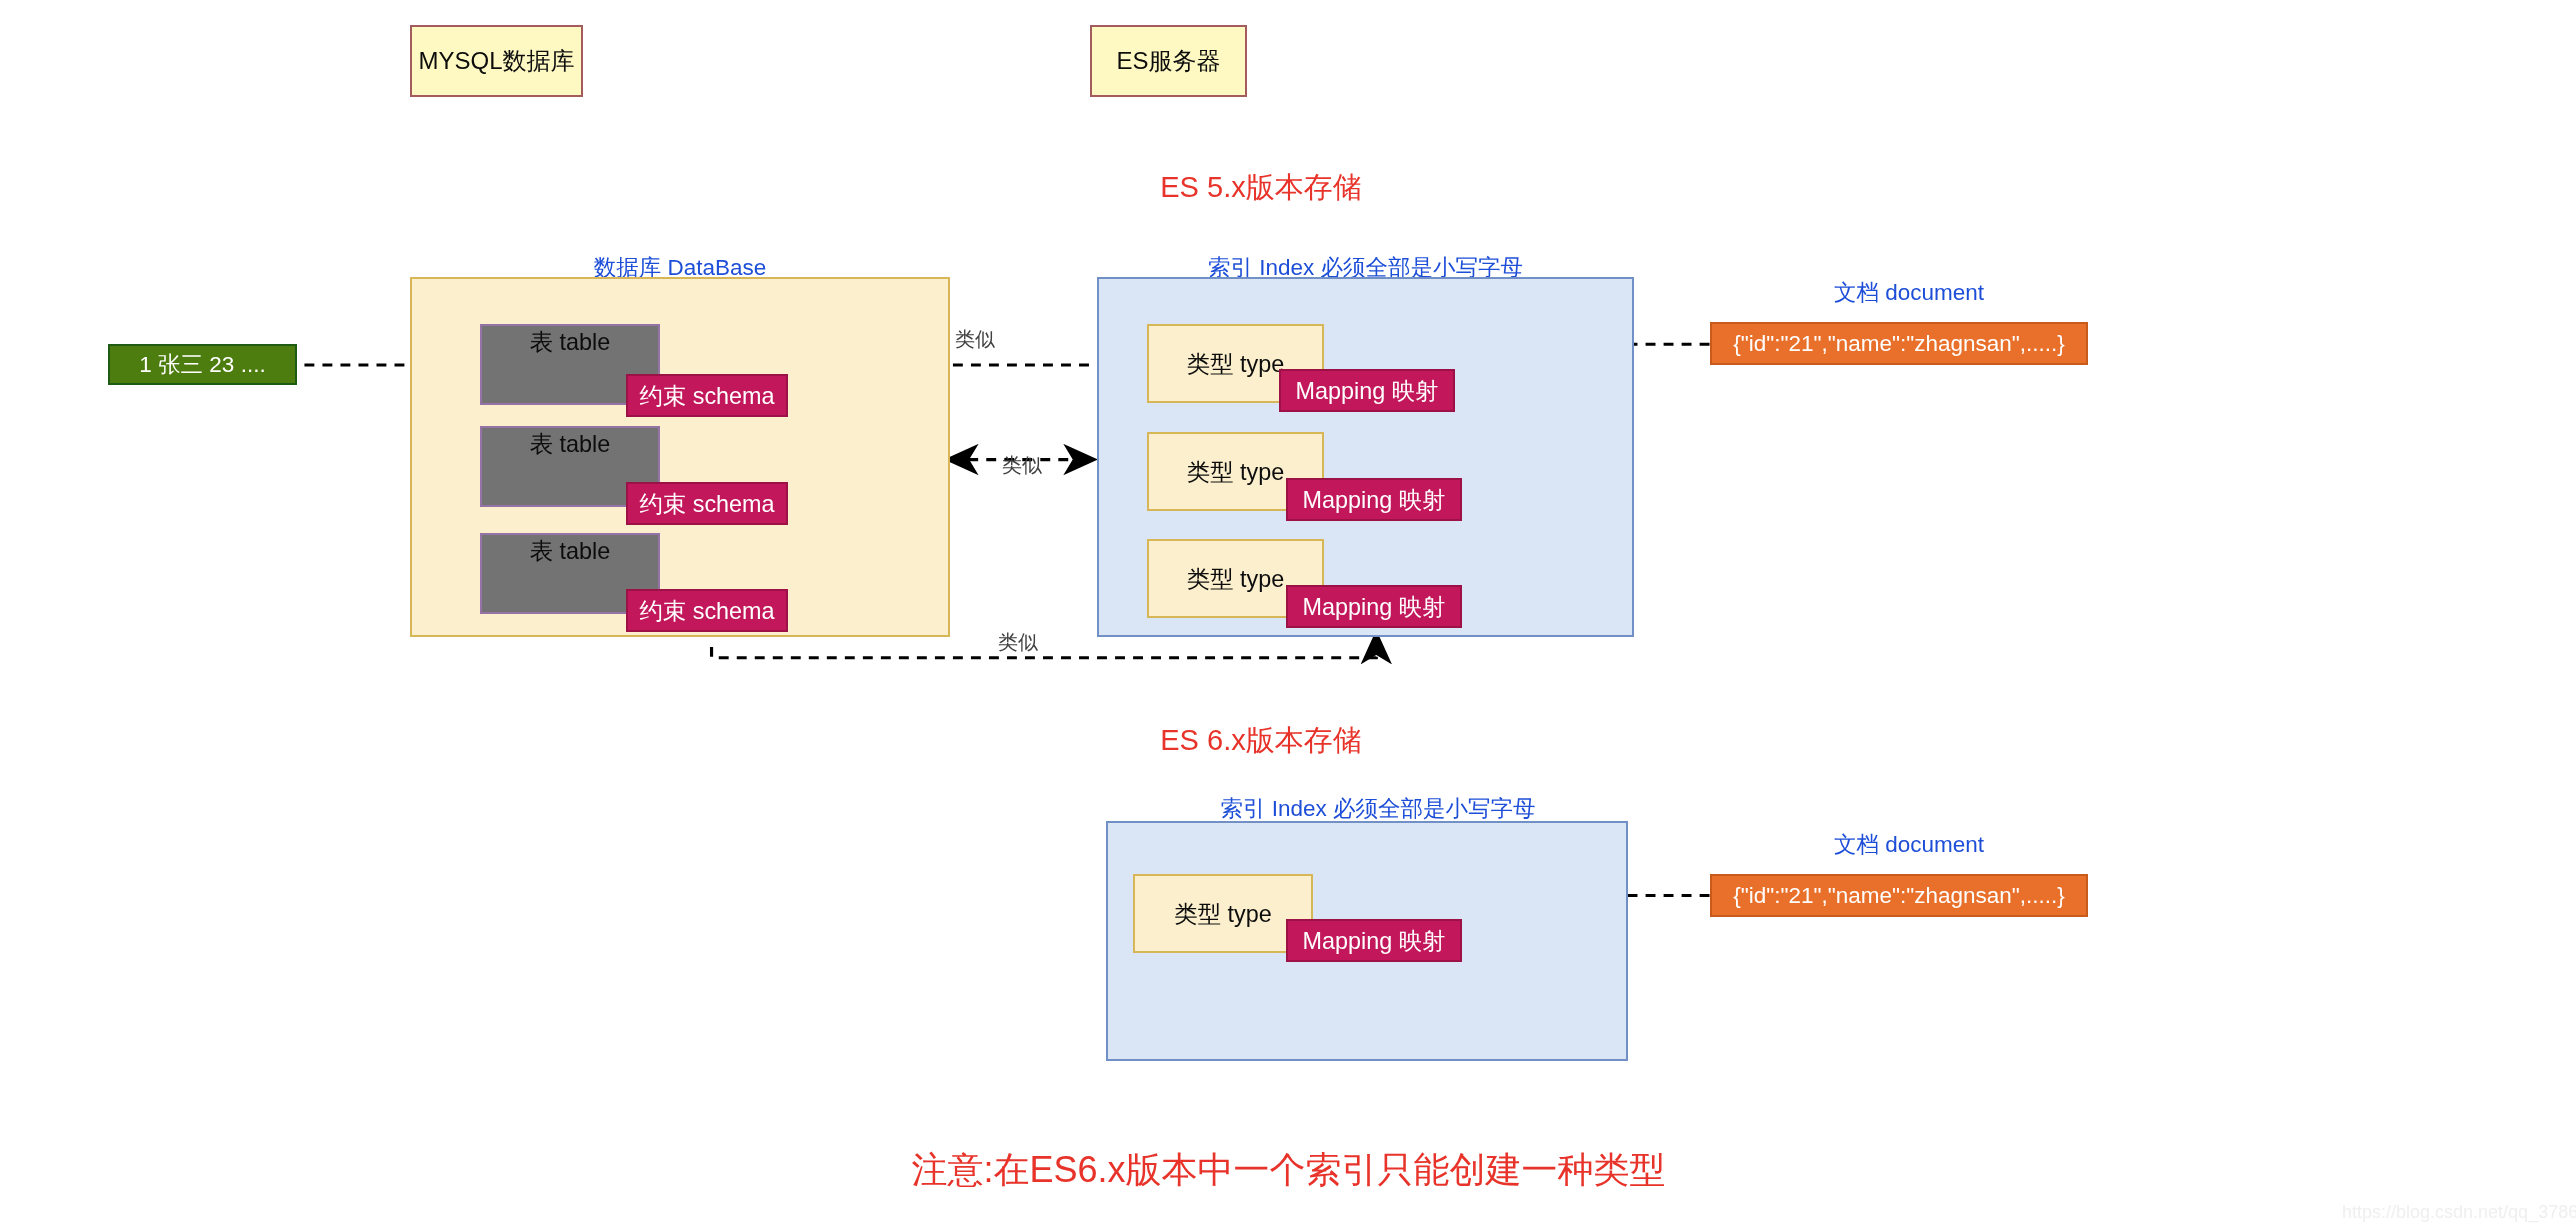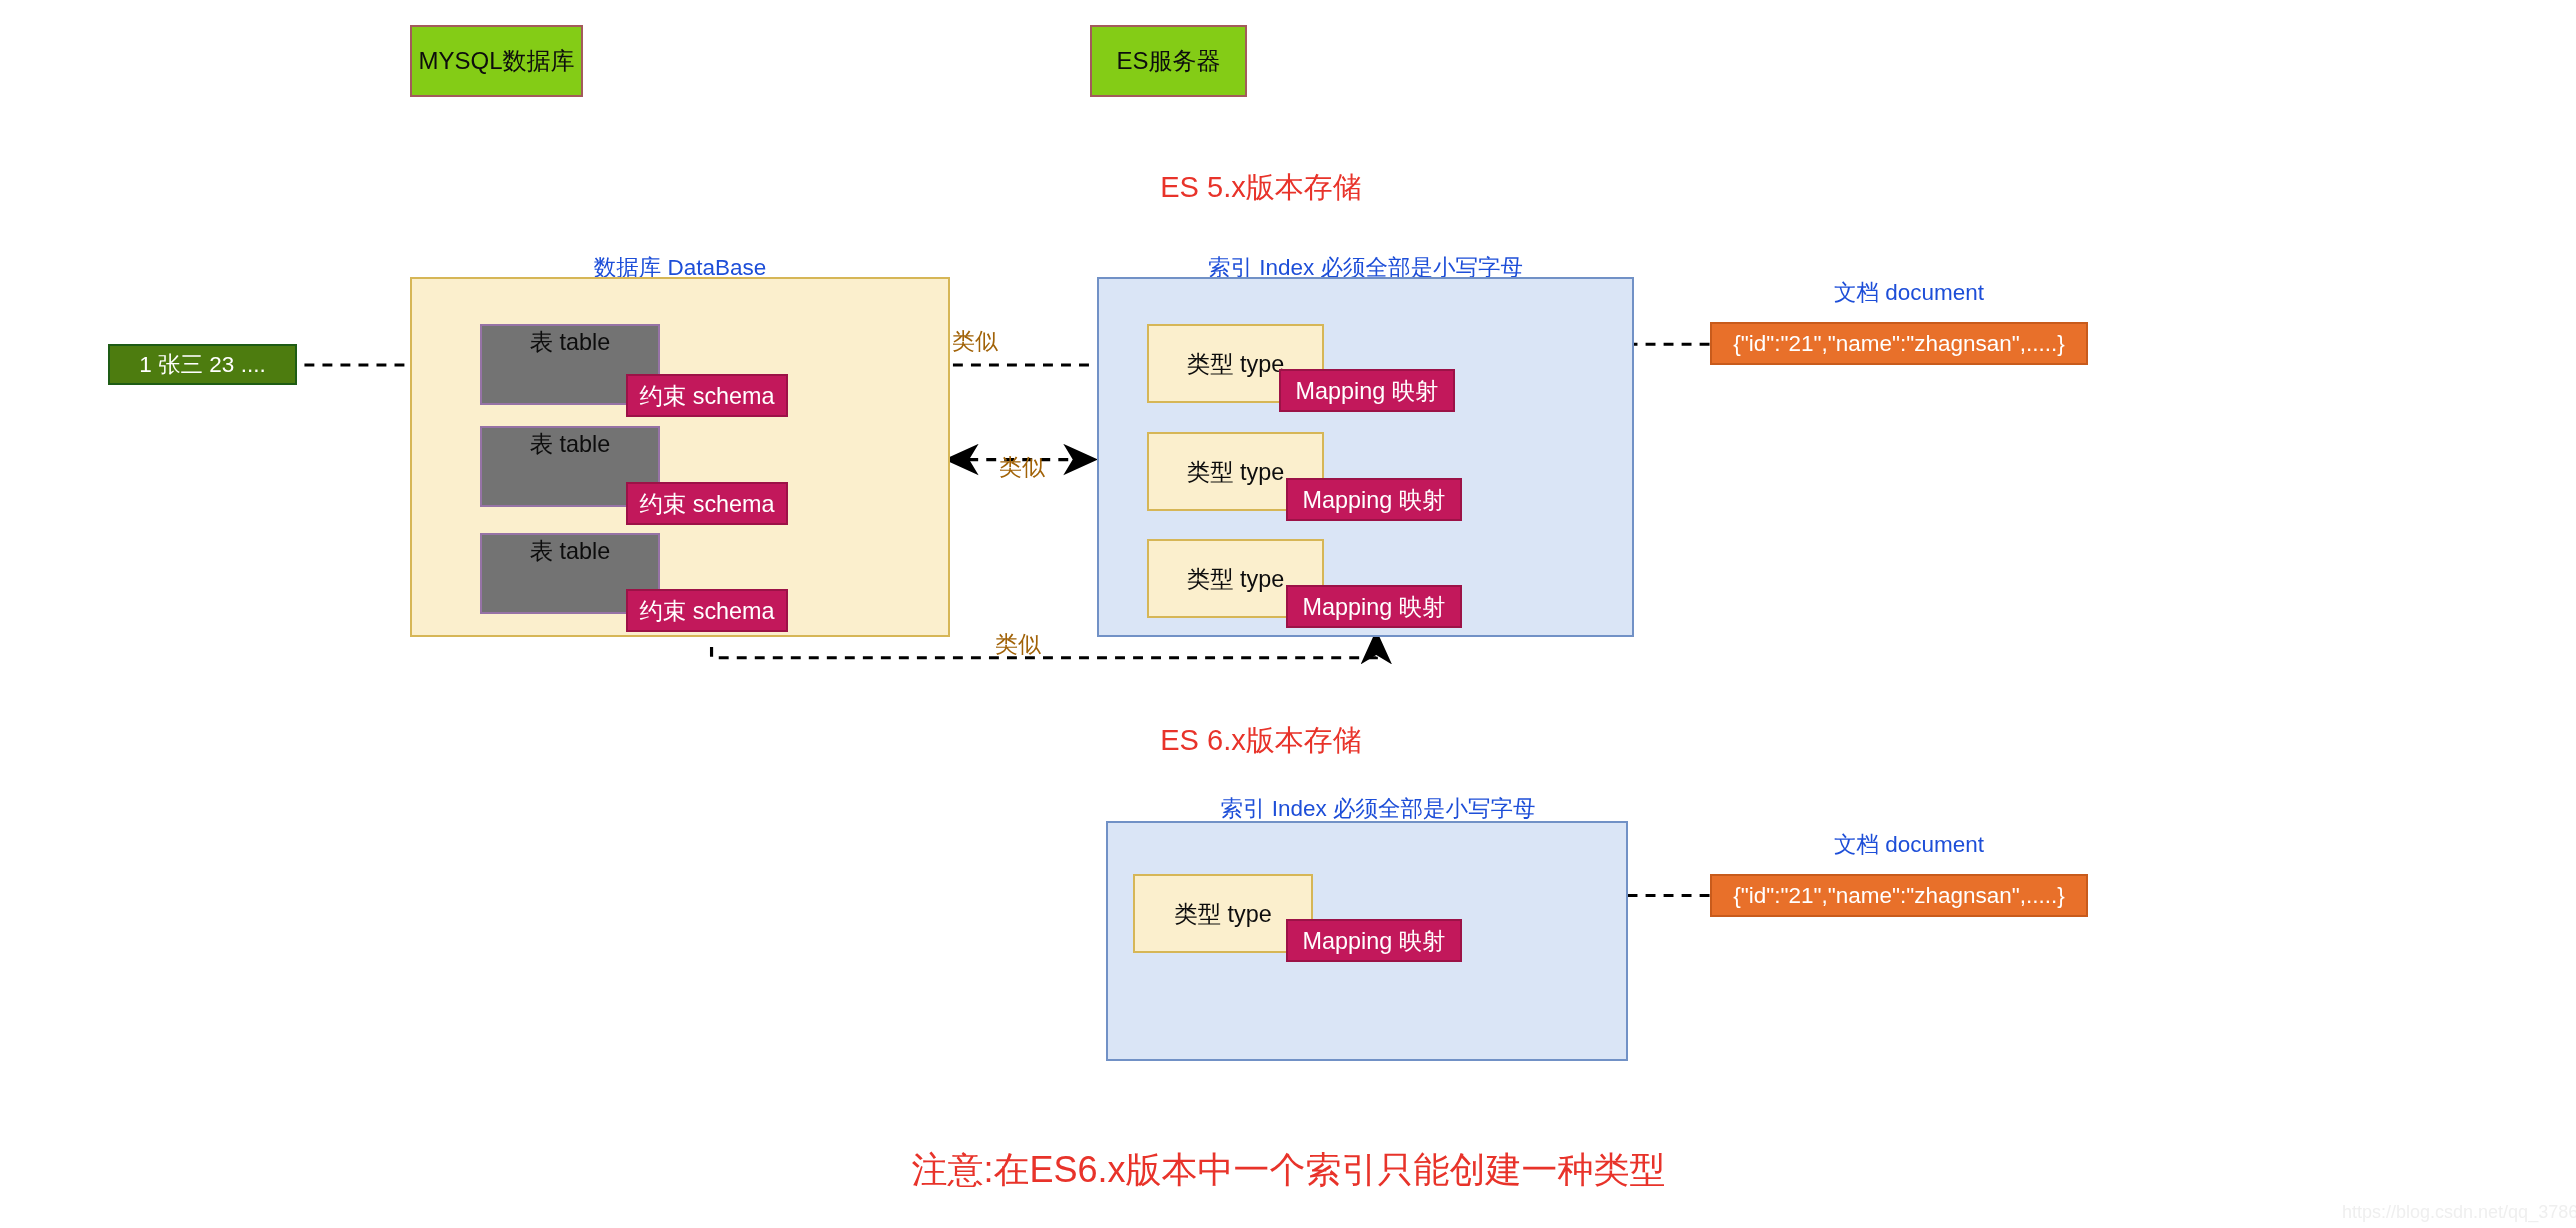--- a/index.html
+++ b/index.html
@@ -5,21 +5,21 @@
   html,body{margin:0;padding:0;background:#ffffff;}
   body{
     width:2576px;height:1229px;position:relative;overflow:hidden;
     font-family:"Liberation Sans","DejaVu Sans",sans-serif;
     -webkit-font-smoothing:antialiased;
   }
   .abs{position:absolute;box-sizing:border-box;}
 
   
   .pink-box{
-    background:#84cc16;border:2.7px solid #A35B5B;
+    background:#fef9c3;border:2.7px solid #A35B5B;
     display:flex;align-items:center;justify-content:center;
     font-size:24px;color:#0d0d0d;
   }
   .yellow-container{
     background:#FBEFCD;border:2.7px solid #D6B656;
   }
   .blue-container{
     background:#DAE5F6;border:2.7px solid #7191C6;
   }
   .lavender-box{
@@ -53,21 +53,21 @@
     font-size:22.5px;color:#1d4ed8;text-align:center;white-space:nowrap;
   }
   .section-title{
     font-size:29px;color:#E8332A;text-align:center;white-space:nowrap;
     font-weight:400;
   }
   .note-title{
     font-size:36px;color:#E8332A;text-align:center;white-space:nowrap;
   }
   .edge-label{
-    font-size:23px;color:#a16207;white-space:nowrap;text-align:center;
+    font-size:20px;color:#404040;white-space:nowrap;text-align:center;
   }
   .watermark{
     font-size:18px;color:#efefef;white-space:nowrap;
   }
 
   
   #wires{position:absolute;left:0;top:0;width:2576px;height:1229px;pointer-events:none;}
 </style>
 </head>
 <body>

